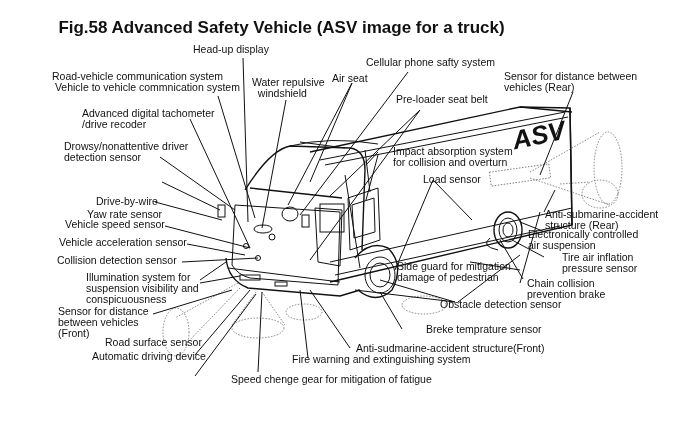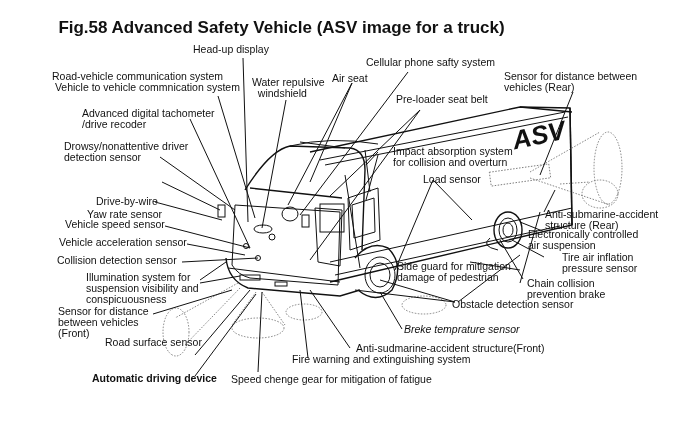--- a/index.html
+++ b/index.html
@@ -158,22 +158,22 @@
 <div class="lbl" style="left:57px;top:255px;">Collision detection sensor</div>
 <div class="lbl" style="left:562px;top:252px;">Tire air inflation
 pressure sensor</div>
 <div class="lbl" style="left:86px;top:272px;">Illumination system for
 suspension visibility and
 conspicuousness</div>
 <div class="lbl" style="left:397px;top:261px;">Side guard for mitigation
 damage of pedestrian</div>
 <div class="lbl" style="left:527px;top:278px;">Chain collision
 prevention brake</div>
-<div class="lbl" style="left:452px;top:299px;text-align:right;">Obstacle detection sensor</div>
+<div class="lbl" style="left:440px;top:299px;text-align:right;">Obstacle detection sensor</div>
 <div class="lbl" style="left:58px;top:306px;">Sensor for distance
 between vehicles
 (Front)</div>
-<div class="lbl" style="left:404px;top:324px;font-style:italic;">Breke temprature sensor</div>
+<div class="lbl" style="left:426px;top:324px;">Breke temprature sensor</div>
 <div class="lbl" style="left:356px;top:343px;">Anti-sudmarine-accident structure(Front)</div>
 <div class="lbl" style="left:105px;top:337px;">Road surface sensor</div>
 <div class="lbl" style="left:292px;top:354px;">Fire warning and extinguishing system</div>
-<div class="lbl" style="left:92px;top:373px;font-weight:bold;">Automatic driving device</div>
+<div class="lbl" style="left:92px;top:351px;">Automatic driving device</div>
 <div class="lbl" style="left:231px;top:374px;">Speed chenge gear for mitigation of fatigue</div>
 
 </body></html>

